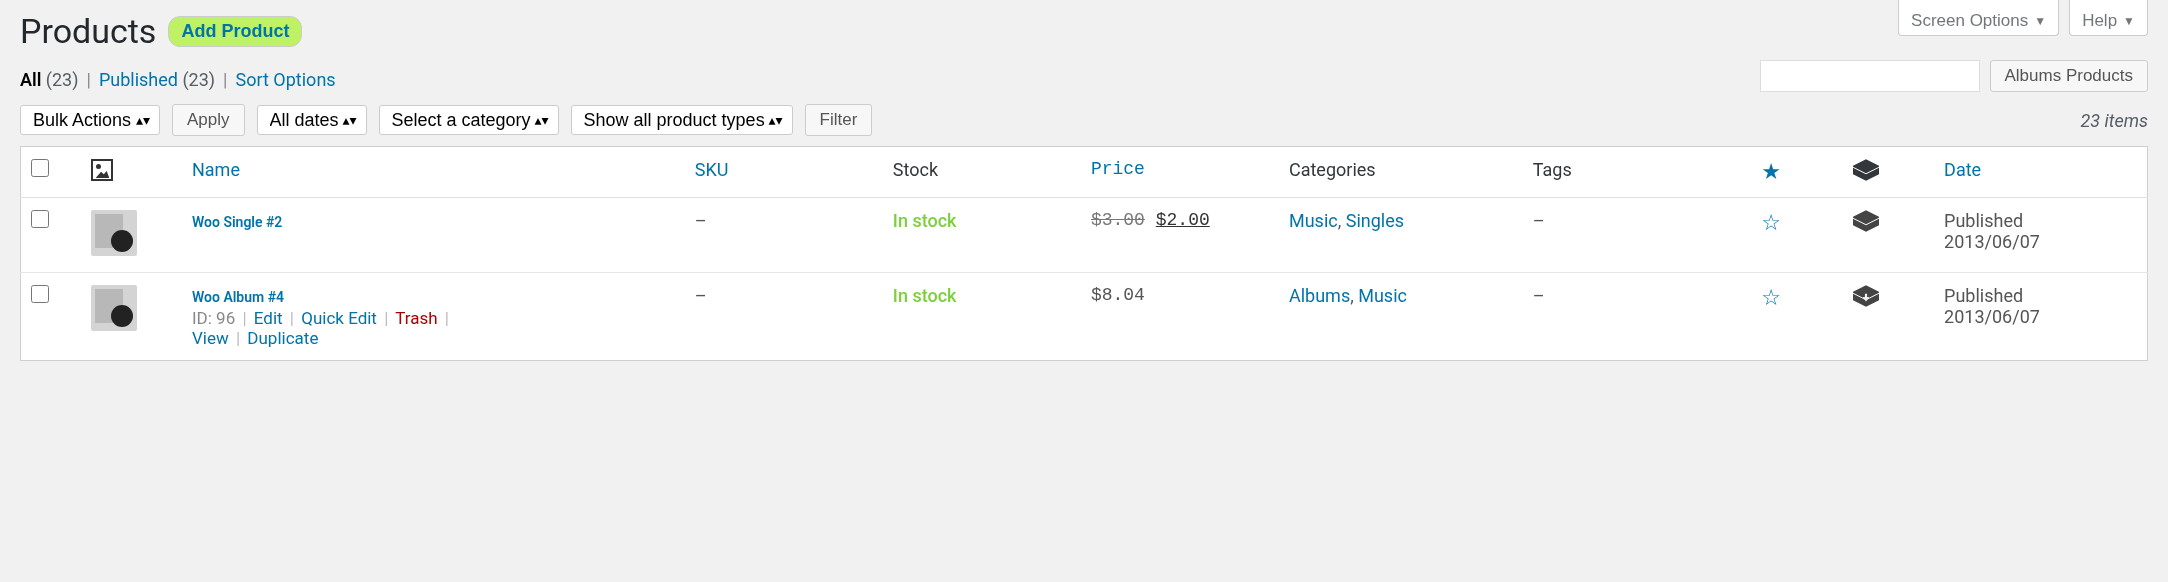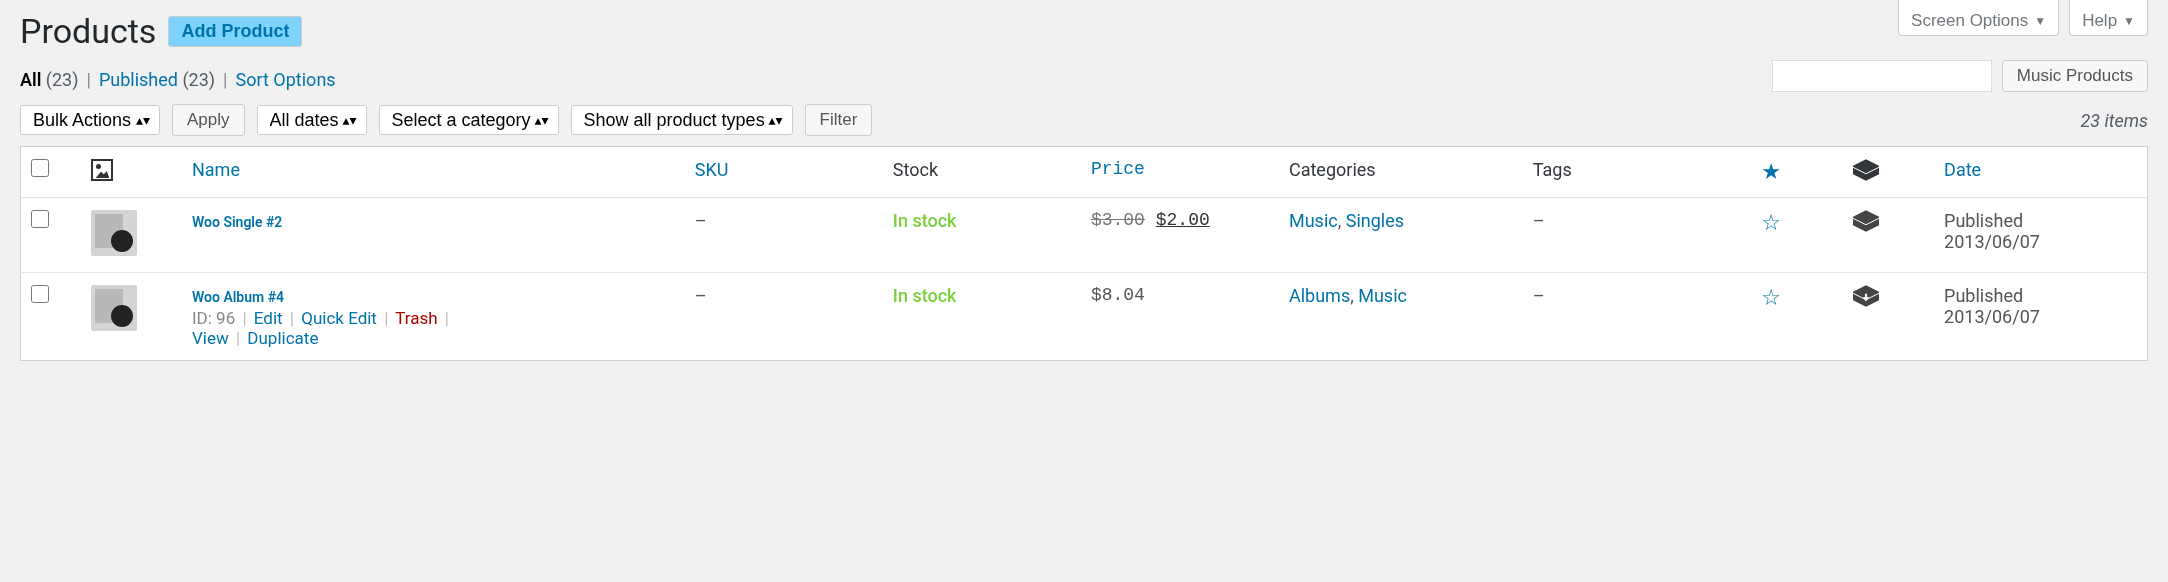--- a/index.html
+++ b/index.html
@@ -23,26 +23,26 @@
     padding: 9px 0 4px 0;
   }
   h1 {
     font-size: 34px;
     font-weight: 400;
     color: #23282d;
     line-height: 1.3;
   }
   .add-button {
     border: 1px solid #ccc;
-    background: #7dd3fc;
+    background: #bef264;
     color: #0073aa;
     font-size: 18px;
     font-weight: 600;
     padding: 4px 12px;
-    border-radius: 3px;
+    border-radius: 12px;
     cursor: pointer;
   }
   .top-right {
     display: flex;
     gap: 10px;
   }
   .screen-btn {
     border: 1px solid #ccc;
     border-top: none;
     background: #fff;
@@ -267,21 +267,21 @@
 <div class="subsubsub">
   <span><span class="current">All</span> <span class="count">(23)</span></span>
   <span class="sep">|</span>
   <span><a class="link">Published</a> <span class="count">(23)</span></span>
   <span class="sep">|</span>
   <a class="link">Sort Options</a>
 </div>
 
 <div class="search-area">
   <input type="text" class="search-input" style="">
-  <button class="btn">Music Products</button>
+  <button class="btn">Albums Products</button>
 </div>
 
 <div class="tablenav">
   <div class="actions-left">
     <span class="select-wrap">
       <select>
         <option>Bulk Actions</option>
       </select>
       <span class="sort-icon">▴▾</span>
     </span>

